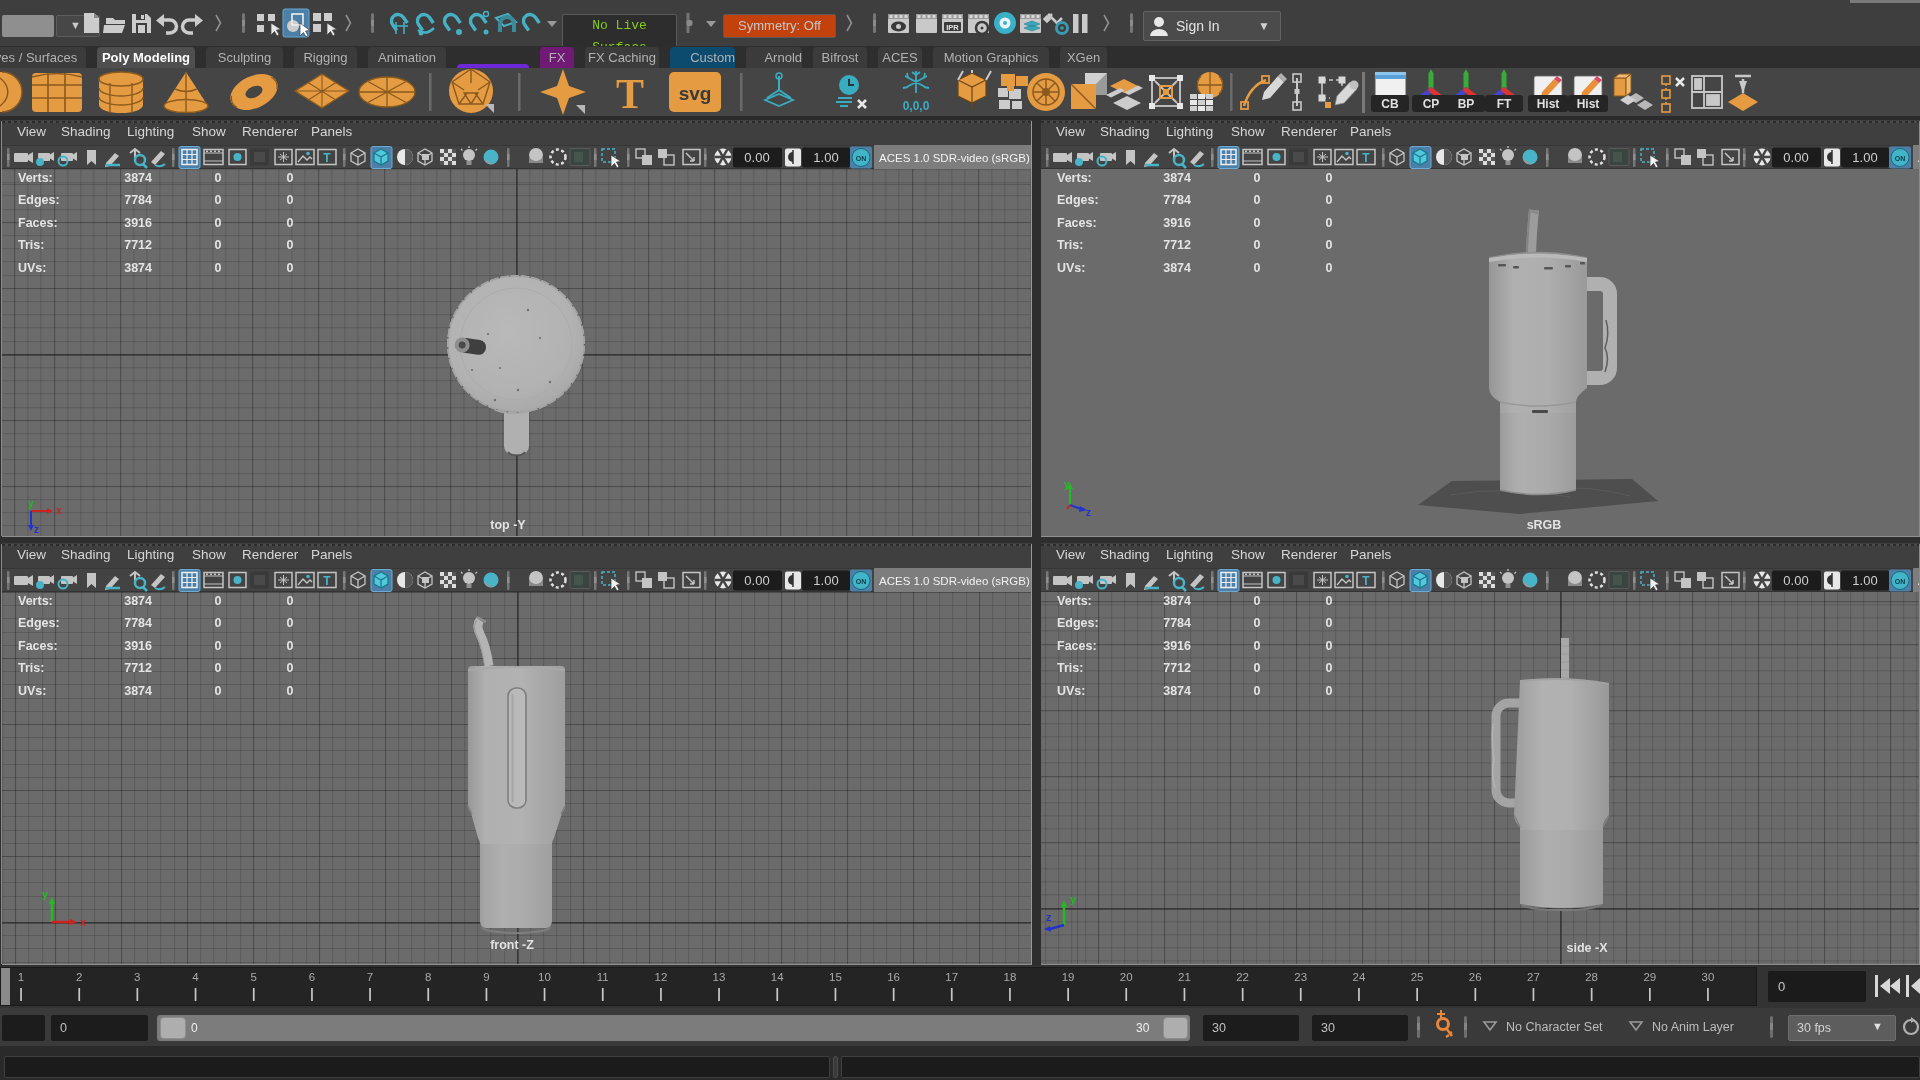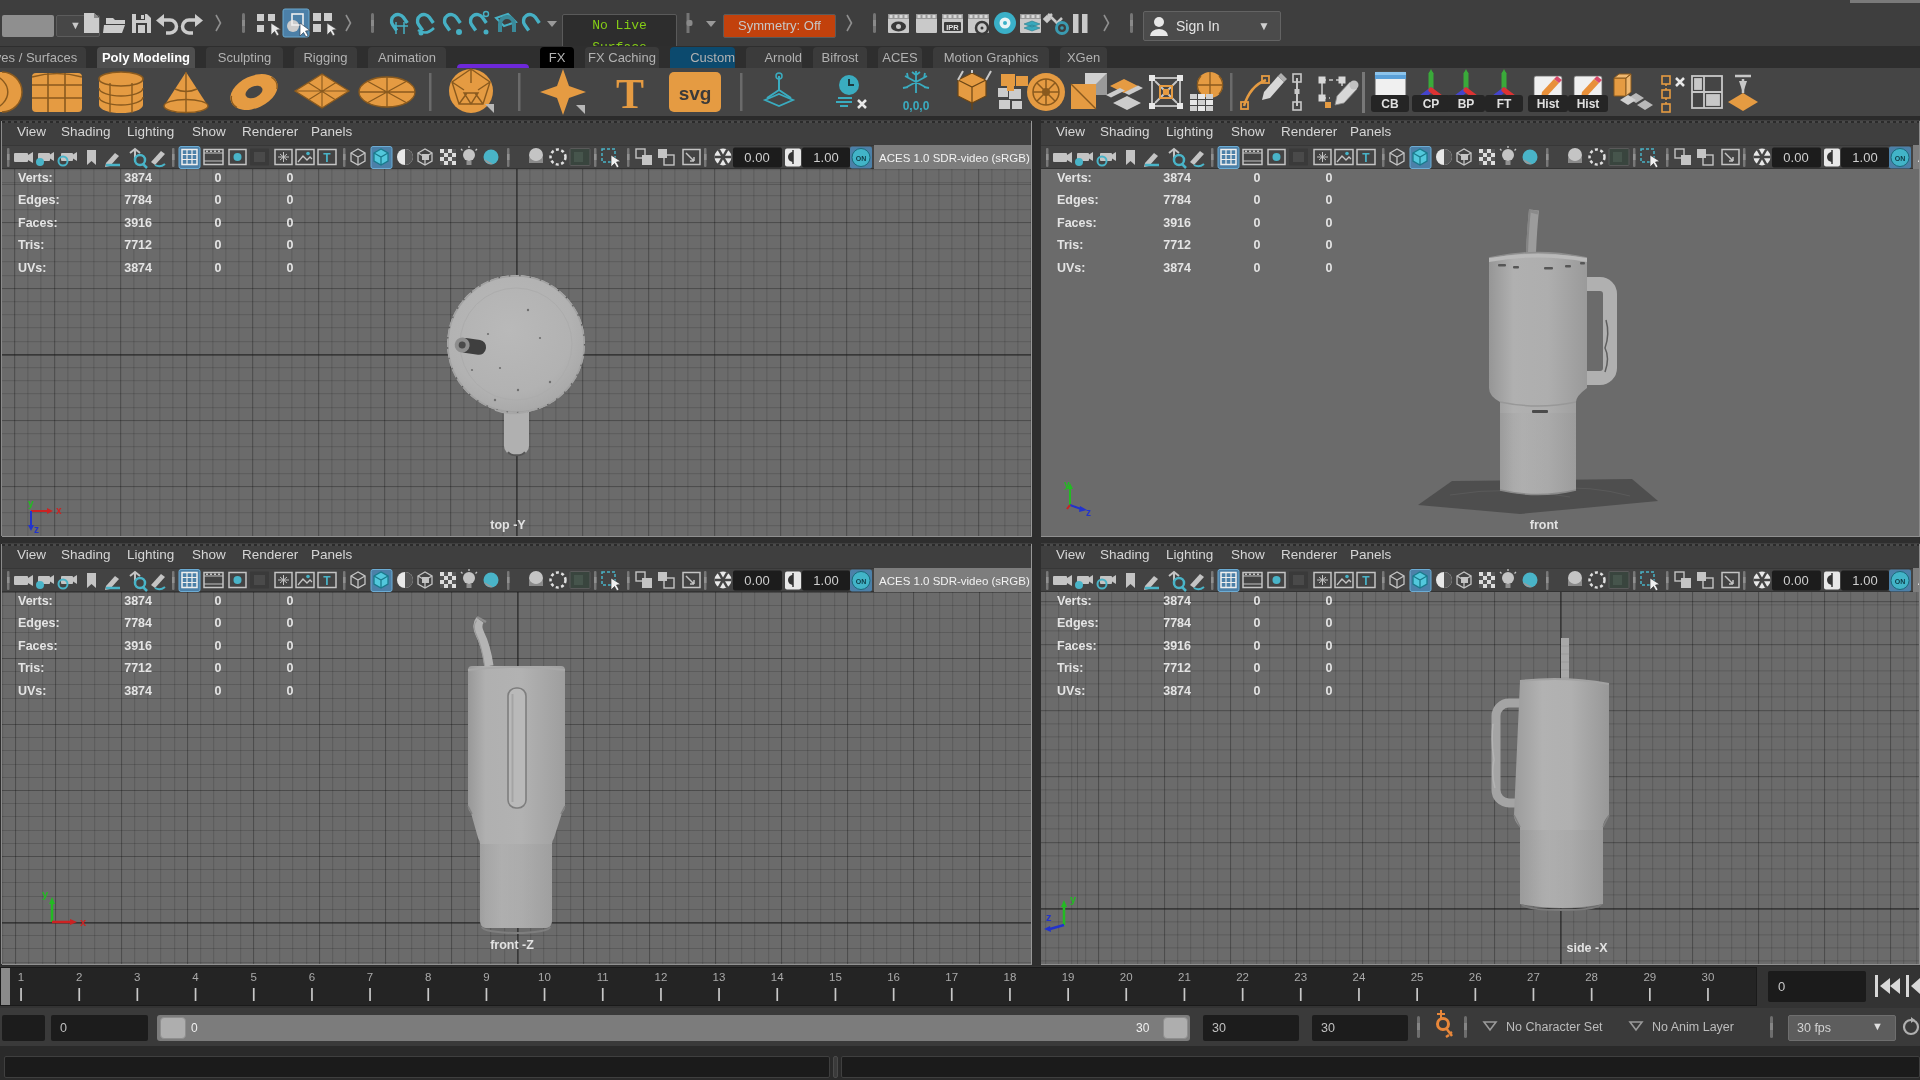--- a/index.html
+++ b/index.html
@@ -139,21 +139,21 @@
 <div class="abs" style="left:1176px;top:18px;color:#e4e4e4;font-size:14px;">Sign In</div>
 <div class="abs" style="left:1258px;top:19px;color:#d0d0d0;font-size:12px;">▼</div>
 <div class="abs" style="left:1850px;top:0px;width:70px;height:3px;background:#7a7a7a;"></div>
 <div class="abs" style="left:0px;top:46px;width:1920px;height:22px;background:#2e2e2e;"></div>
 <div class="abs" style="left:-14px;top:47px;width:100px;height:21px;background:#3b3b3b;border-radius:4px 4px 0 0;color:#b2b2b2;font-size:13px;font-weight:normal;line-height:21px;text-align:center;">ves / Surfaces</div>
 <div class="abs" style="left:97px;top:47px;width:98px;height:21px;background:#4f4f4f;border-radius:4px 4px 0 0;color:#ffffff;font-size:13px;font-weight:bold;line-height:21px;text-align:center;">Poly Modeling</div>
 <div class="abs" style="left:206px;top:47px;width:77px;height:21px;background:#3b3b3b;border-radius:4px 4px 0 0;color:#b2b2b2;font-size:13px;font-weight:normal;line-height:21px;text-align:center;">Sculpting</div>
 <div class="abs" style="left:294px;top:47px;width:63px;height:21px;background:#3b3b3b;border-radius:4px 4px 0 0;color:#b2b2b2;font-size:13px;font-weight:normal;line-height:21px;text-align:center;">Rigging</div>
 <div class="abs" style="left:368px;top:47px;width:78px;height:21px;background:#3b3b3b;border-radius:4px 4px 0 0;color:#b2b2b2;font-size:13px;font-weight:normal;line-height:21px;text-align:center;">Animation</div>
 <div class="abs" style="left:457px;top:64px;width:72px;height:21px;background:#6d28d9;border-radius:4px 4px 0 0;color:#b2b2b2;font-size:13px;font-weight:normal;line-height:21px;text-align:center;">Rendering</div>
-<div class="abs" style="left:540px;top:47px;width:34px;height:21px;background:#000000;border-radius:4px 4px 0 0;color:#b2b2b2;font-size:13px;font-weight:normal;line-height:21px;text-align:center;">FX</div>
+<div class="abs" style="left:540px;top:47px;width:34px;height:21px;background:#701a75;border-radius:4px 4px 0 0;color:#b2b2b2;font-size:13px;font-weight:normal;line-height:21px;text-align:center;">FX</div>
 <div class="abs" style="left:585px;top:47px;width:74px;height:21px;background:#3b3b3b;border-radius:4px 4px 0 0;color:#b2b2b2;font-size:13px;font-weight:normal;line-height:21px;text-align:center;">FX Caching</div>
 <div class="abs" style="left:670px;top:47px;width:65px;height:21px;background:#0c4a6e;border-radius:4px 4px 0 0;color:#b2b2b2;font-size:13px;font-weight:normal;line-height:21px;text-align:right;">Custom</div>
 <div class="abs" style="left:746px;top:47px;width:56px;height:21px;background:#3b3b3b;border-radius:4px 4px 0 0;color:#b2b2b2;font-size:13px;font-weight:normal;line-height:21px;text-align:right;">Arnold</div>
 <div class="abs" style="left:813px;top:47px;width:54px;height:21px;background:#3b3b3b;border-radius:4px 4px 0 0;color:#b2b2b2;font-size:13px;font-weight:normal;line-height:21px;text-align:center;">Bifrost</div>
 <div class="abs" style="left:878px;top:47px;width:44px;height:21px;background:#3b3b3b;border-radius:4px 4px 0 0;color:#b2b2b2;font-size:13px;font-weight:normal;line-height:21px;text-align:center;">ACES</div>
 <div class="abs" style="left:933px;top:47px;width:116px;height:21px;background:#3b3b3b;border-radius:4px 4px 0 0;color:#b2b2b2;font-size:13px;font-weight:normal;line-height:21px;text-align:center;">Motion Graphics</div>
 <div class="abs" style="left:1060px;top:47px;width:47px;height:21px;background:#3b3b3b;border-radius:4px 4px 0 0;color:#b2b2b2;font-size:13px;font-weight:normal;line-height:21px;text-align:center;">XGen</div>
 <div class="abs" style="left:0px;top:68px;width:1920px;height:48px;background:#454545;"></div>
 <svg class="abs" style="left:0;top:68px;" width="1920" height="48" viewBox="0 0 1920 48">
     <circle cx="2" cy="24" r="20" fill="#e59b42"></circle>
@@ -653,21 +653,21 @@
       <rect x="872" y="0" width="7" height="25" fill="#7d7d7d"></rect>
       <text x="877" y="17" font-size="11.5" fill="#f2f2f2" font-family="Liberation Sans">ACES 1.0 SDR-video (sRGB)</text>
     </svg>
   </div>
 <div class="abs" style="left:1041px;top:169px;width:879px;height:368px;background:#6b6b6b;"></div>
 <div class="abs" style="left:1057px;top:167px;width:300px;height:22px;line-height:22px;font-size:12.5px;font-weight:bold;color:#e4e4e4;"><span>Verts:</span><span style="position:absolute;left:60px;width:74px;text-align:right;">3874</span><span style="position:absolute;left:192px;width:16px;text-align:center;">0</span><span style="position:absolute;left:264px;width:16px;text-align:center;">0</span></div>
 <div class="abs" style="left:1057px;top:189px;width:300px;height:22px;line-height:22px;font-size:12.5px;font-weight:bold;color:#e4e4e4;"><span>Edges:</span><span style="position:absolute;left:60px;width:74px;text-align:right;">7784</span><span style="position:absolute;left:192px;width:16px;text-align:center;">0</span><span style="position:absolute;left:264px;width:16px;text-align:center;">0</span></div>
 <div class="abs" style="left:1057px;top:212px;width:300px;height:22px;line-height:22px;font-size:12.5px;font-weight:bold;color:#e4e4e4;"><span>Faces:</span><span style="position:absolute;left:60px;width:74px;text-align:right;">3916</span><span style="position:absolute;left:192px;width:16px;text-align:center;">0</span><span style="position:absolute;left:264px;width:16px;text-align:center;">0</span></div>
 <div class="abs" style="left:1057px;top:234px;width:300px;height:22px;line-height:22px;font-size:12.5px;font-weight:bold;color:#e4e4e4;"><span>Tris:</span><span style="position:absolute;left:60px;width:74px;text-align:right;">7712</span><span style="position:absolute;left:192px;width:16px;text-align:center;">0</span><span style="position:absolute;left:264px;width:16px;text-align:center;">0</span></div>
 <div class="abs" style="left:1057px;top:257px;width:300px;height:22px;line-height:22px;font-size:12.5px;font-weight:bold;color:#e4e4e4;"><span>UVs:</span><span style="position:absolute;left:60px;width:74px;text-align:right;">3874</span><span style="position:absolute;left:192px;width:16px;text-align:center;">0</span><span style="position:absolute;left:264px;width:16px;text-align:center;">0</span></div>
-<div class="abs" style="left:1484px;top:518px;width:120px;text-align:center;font-size:12.5px;font-weight:bold;color:#e2e2e2;">front</div>
+<div class="abs" style="left:1484px;top:518px;width:120px;text-align:center;font-size:12.5px;font-weight:bold;color:#e2e2e2;">sRGB</div>
 <svg class="abs" style="left:1062px;top:480px;" width="50" height="40" viewBox="0 0 50 40">
 <line x1="8" y1="25" x2="8" y2="9" stroke="#22bb22" stroke-width="2"></line>
     <path d="M5,9 l3,-6 3,6 z" fill="#22bb22"></path>
 <line x1="8" y1="25" x2="19" y2="29" stroke="#2233cc" stroke-width="2"></line>
     <path d="M18,26 l7,4 -8,2 z" fill="#2233cc"></path>
 <line x1="8" y1="25" x2="5" y2="29" stroke="#cc2222" stroke-width="2"></line>
 <text x="2" y="8" font-size="10" font-weight="bold" fill="#22bb22" font-family="Liberation Sans">y</text>
 <text x="24" y="36" font-size="10" font-weight="bold" fill="#2233cc" font-family="Liberation Sans">z</text>
 </svg>
 <svg class="abs" style="left:1410px;top:200px;" width="270" height="320" viewBox="0 0 270 320">

